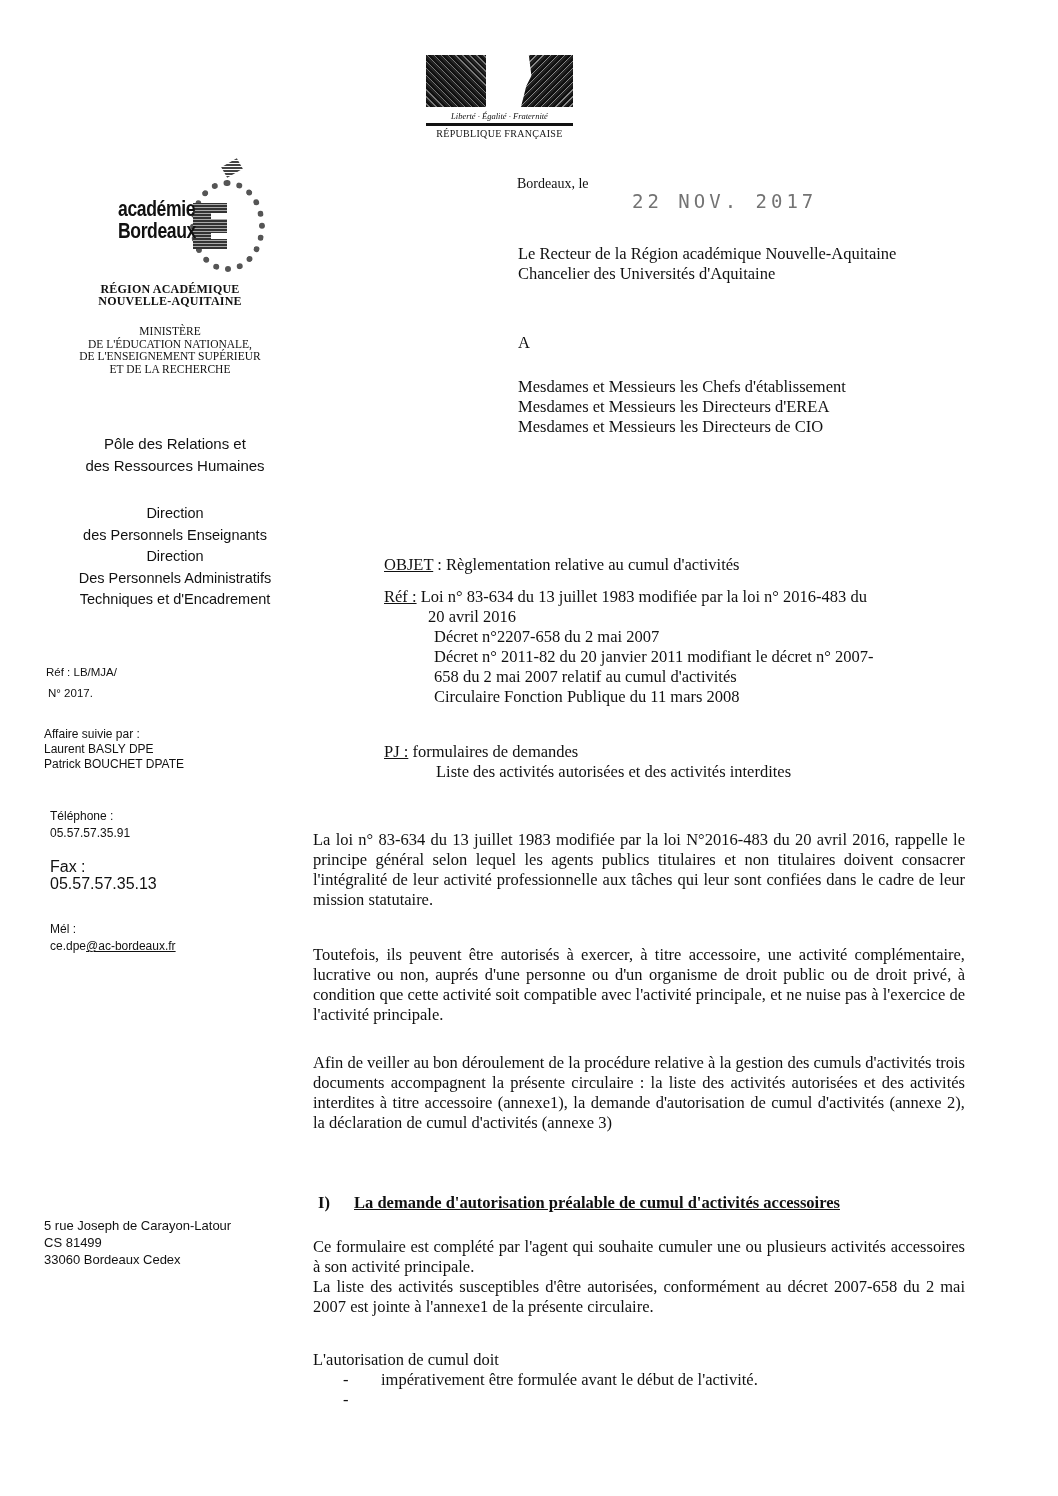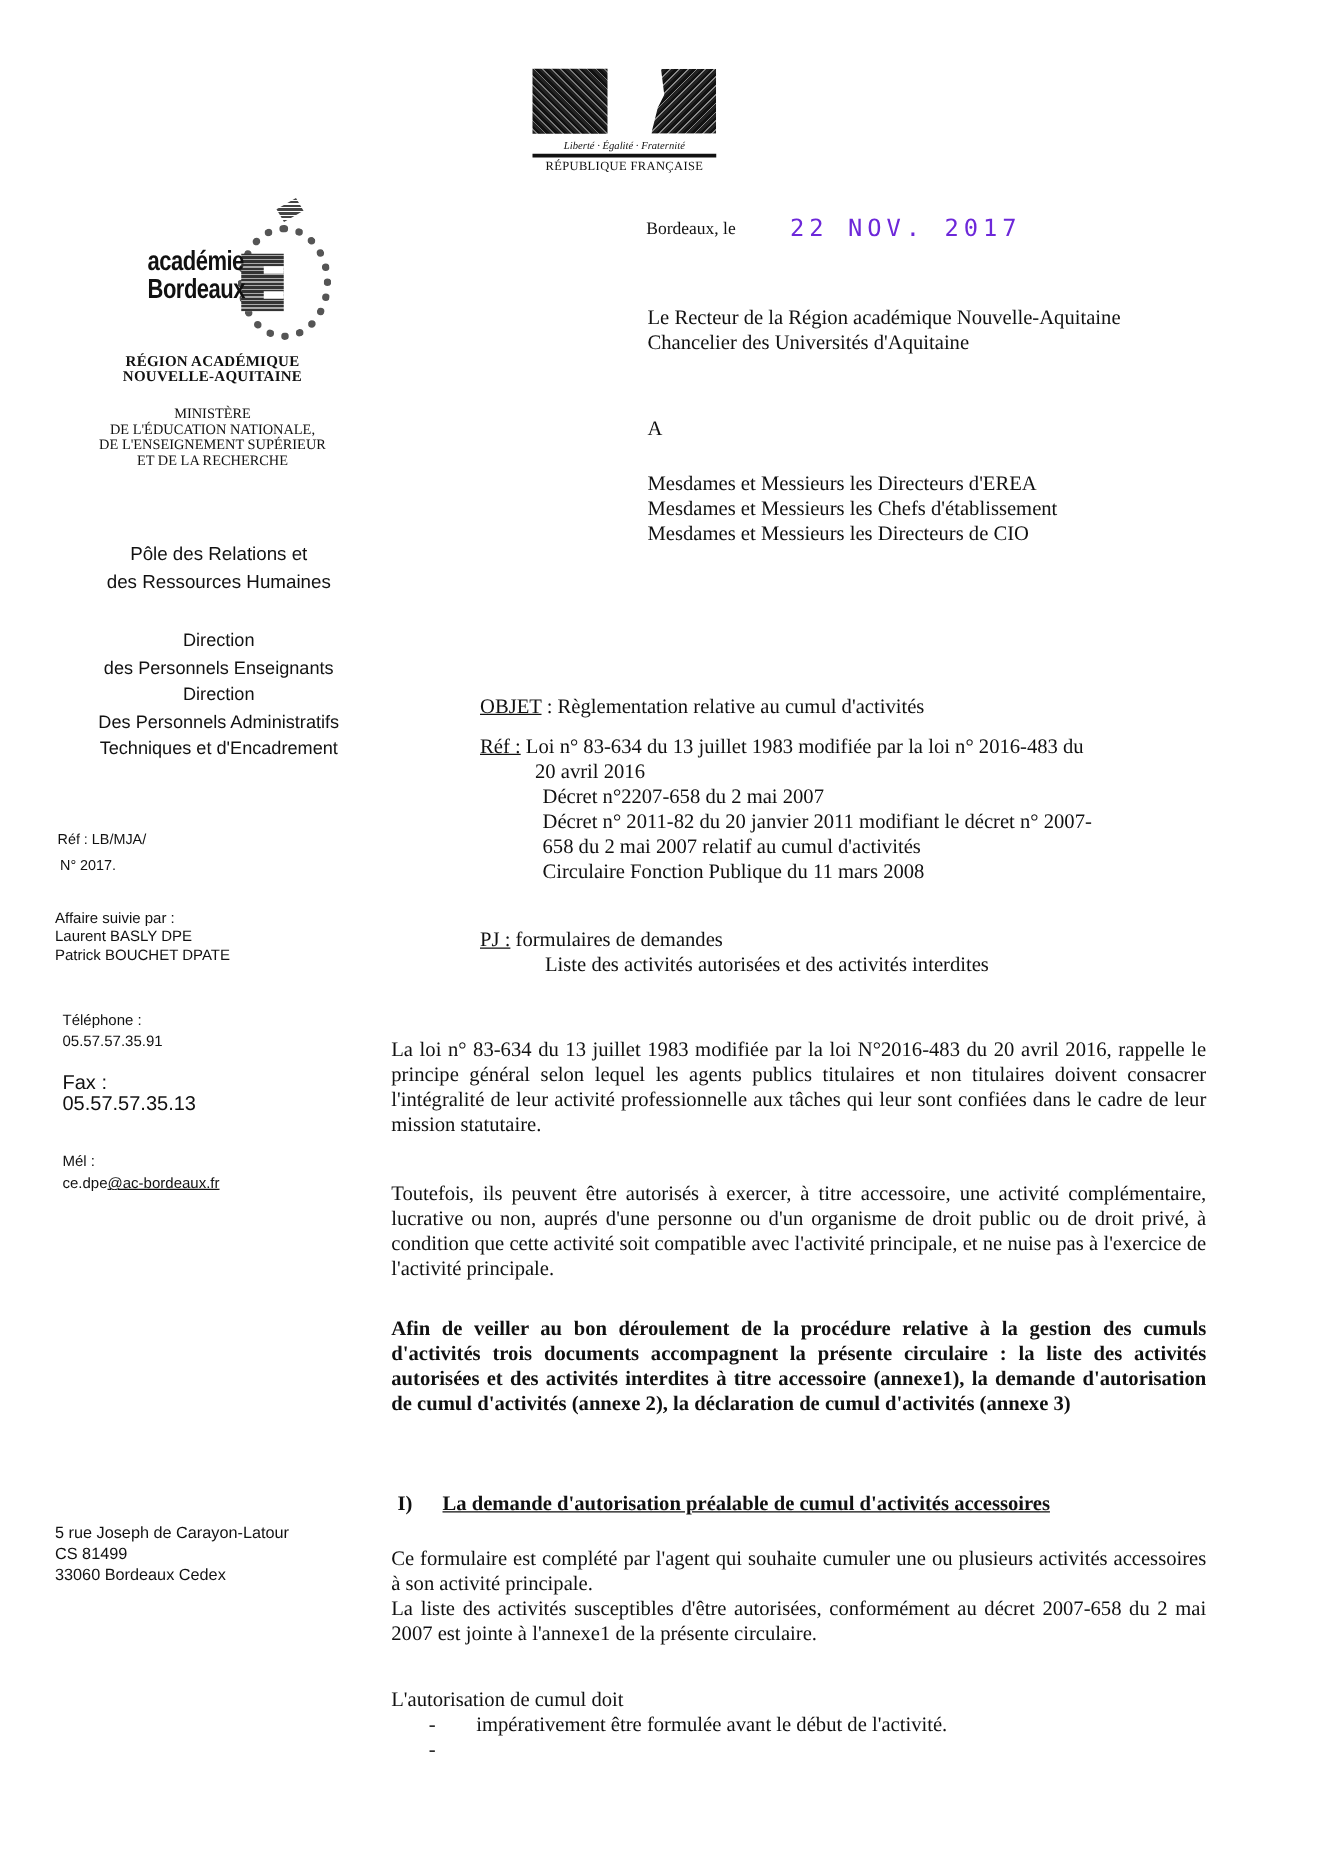--- a/index.html
+++ b/index.html
@@ -43,37 +43,37 @@
   #affaire-block { left: 44px; top: 727px; font-size: 12px; line-height: 15px; }
   #tel-block { left: 50px; top: 808px; font-size: 12px; line-height: 17px; }
   #fax-block { left: 50px; top: 858px; font-size: 16px; line-height: 17px; }
   #mel-block { left: 50px; top: 921px; font-size: 12px; line-height: 17px; }
   #mel-block .link { text-decoration: underline; }
   #address-block { left: 44px; top: 1217px; font-size: 13px; line-height: 17px; font-weight: normal; }
 
   
   .body-text { font-size: 16.5px; line-height: 20px; }
   #date-line { left: 517px; top: 176px; font-size: 14px; }
-  #date-stamp { left: 632px; top: 172px; font-size: 19px; color: #6d28d9; letter-spacing: 4px; font-family: "DejaVu Sans Mono", monospace; }
+  #date-stamp { left: 632px; top: 190px; font-size: 19px; color: #737373; letter-spacing: 4px; font-family: "DejaVu Sans Mono", monospace; }
   #sender-block { left: 518px; top: 244px; }
   #a-line { left: 518px; top: 333px; }
   #recipients-block { left: 518px; top: 377px; }
 
   #objet-block { left: 384px; top: 540px; margin-top: 15px; }
   .ul { text-decoration: underline; }
   #ref-law-block { left: 384px; top: 587px; width: 590px; }
   #ref-law-block .indent { padding-left: 44px; }
   #ref-law-block .indent2 { padding-left: 50px; }
   #pj-block { left: 384px; top: 742px; }
   #pj-block .indent { padding-left: 52px; }
 
   .justify { text-align: justify; text-align-last: left; }
   #para1 { left: 313px; top: 830px; width: 652px; }
   #para2 { left: 313px; top: 945px; width: 652px; }
-  #para3 { left: 313px; top: 1053px; width: 652px; font-weight: bold; }
+  #para3 { left: 313px; top: 1053px; width: 652px; }
   #section1 { left: 318px; top: 1193px; font-weight: bold; font-size: 16.5px; }
   #section1 .num { display: inline-block; width: 36px; }
   #section1 .title { text-decoration: underline; }
   #para4 { left: 313px; top: 1237px; width: 652px; }
   #para5 { left: 313px; top: 1350px; width: 660px; }
   #para5 .bullet { position: relative; padding-left: 68px; }
   #para5 .bullet .dash { position: absolute; left: 30px; top: 0; }
 </style>
 </head>
 <body>
@@ -155,22 +155,22 @@
 <div id="date-stamp" class="abs">22 NOV. 2017</div>
 
 <div id="sender-block" class="abs serif body-text">
   <div>Le Recteur de la Région académique Nouvelle-Aquitaine</div>
   <div>Chancelier des Universités d'Aquitaine</div>
 </div>
 
 <div id="a-line" class="abs serif body-text">A</div>
 
 <div id="recipients-block" class="abs serif body-text">
+  <div>Mesdames et Messieurs les Chefs d'établissement</div>
   <div>Mesdames et Messieurs les Directeurs d'EREA</div>
-  <div>Mesdames et Messieurs les Chefs d'établissement</div>
   <div>Mesdames et Messieurs les Directeurs de CIO</div>
 </div>
 
 <div id="objet-block" class="abs serif body-text">
   <span class="ul">OBJET</span><span> : Règlementation relative au cumul d'activités</span>
 </div>
 
 <div id="ref-law-block" class="abs serif body-text">
   <div><span class="ul">Réf :</span><span> Loi n° 83-634 du 13 juillet 1983 modifiée par la loi n° 2016-483 du</span></div>
   <div class="indent">20 avril 2016</div>

